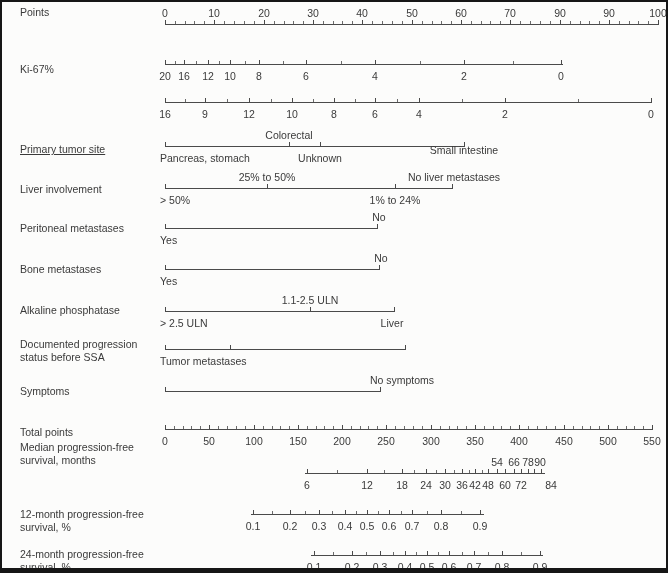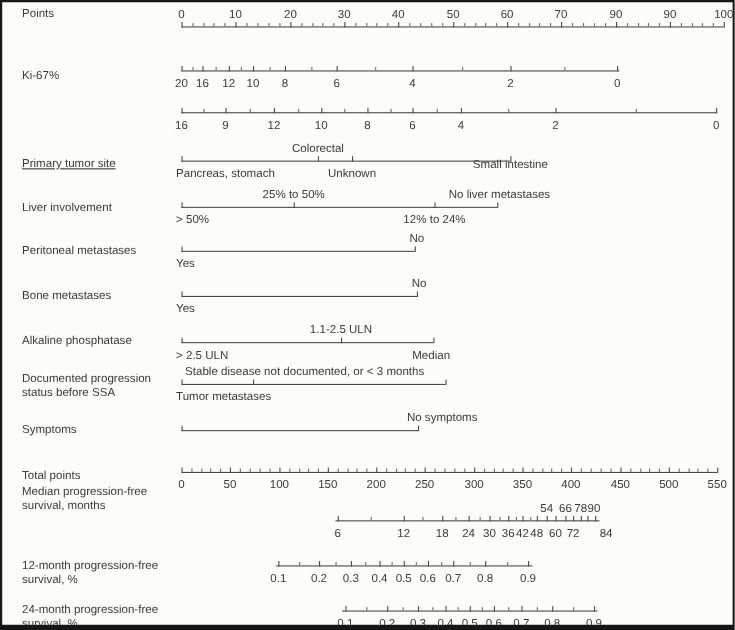--- a/index.html
+++ b/index.html
@@ -157,21 +157,21 @@
     <div class="tick-label middle" style="left: 318px; top: 150px;">Unknown</div>
     <div class="tick" style="left: 462px; top: 140px;"></div>
     <div class="tick-label middle" style="left: 462px; top: 142px;">Small intestine</div>
     <div class="row-label" style="top: 181px;">Liver involvement</div>
     <div class="axis" style="left: 163px; top: 186px; width: 287px;"></div>
     <div class="tick" style="left: 163px; top: 182px;"></div>
     <div class="tick-label" style="left: 158px; top: 192px;">&gt; 50%</div>
     <div class="tick" style="left: 265px; top: 182px;"></div>
     <div class="tick-label middle" style="left: 265px; top: 169px;">25% to 50%</div>
     <div class="tick" style="left: 393px; top: 182px;"></div>
-    <div class="tick-label middle" style="left: 393px; top: 192px;">12% to 24%</div>
+    <div class="tick-label middle" style="left: 393px; top: 192px;">1% to 24%</div>
     <div class="tick" style="left: 450px; top: 182px;"></div>
     <div class="tick-label middle" style="left: 452px; top: 169px;">No liver metastases</div>
     <div class="row-label" style="top: 220px;">Peritoneal metastases</div>
     <div class="axis" style="left: 163px; top: 226px; width: 212px;"></div>
     <div class="tick" style="left: 163px; top: 222px;"></div>
     <div class="tick-label" style="left: 158px; top: 232px;">Yes</div>
     <div class="tick" style="left: 375px; top: 222px;"></div>
     <div class="tick-label middle" style="left: 377px; top: 209px;">No</div>
     <div class="row-label" style="top: 261px;">Bone metastases</div>
     <div class="axis" style="left: 163px; top: 267px; width: 214px;"></div>
@@ -179,28 +179,27 @@
     <div class="tick-label" style="left: 158px; top: 273px;">Yes</div>
     <div class="tick" style="left: 377px; top: 263px;"></div>
     <div class="tick-label middle" style="left: 379px; top: 250px;">No</div>
     <div class="row-label" style="top: 302px;">Alkaline phosphatase</div>
     <div class="axis" style="left: 163px; top: 309px; width: 229px;"></div>
     <div class="tick" style="left: 163px; top: 305px;"></div>
     <div class="tick-label" style="left: 158px; top: 315px;">&gt; 2.5 ULN</div>
     <div class="tick" style="left: 308px; top: 305px;"></div>
     <div class="tick-label middle" style="left: 308px; top: 292px;">1.1-2.5 ULN</div>
     <div class="tick" style="left: 392px; top: 305px;"></div>
-    <div class="tick-label middle" style="left: 390px; top: 315px;">Median</div>
+    <div class="tick-label middle" style="left: 390px; top: 315px;">Liver</div>
     <div class="row-label" style="top: 336px;">Documented progression
 status before SSA</div>
     <div class="axis" style="left: 163px; top: 347px; width: 240px;"></div>
     <div class="tick" style="left: 163px; top: 343px;"></div>
     <div class="tick-label" style="left: 158px; top: 353px;">Tumor metastases</div>
     <div class="tick" style="left: 228px; top: 343px;"></div>
-    <div class="tick-label middle" style="left: 275px; top: 330px;">Stable disease not documented, or &lt; 3 months</div>
     <div class="tick" style="left: 403px; top: 343px;"></div>
     <div class="row-label" style="top: 383px;">Symptoms</div>
     <div class="axis" style="left: 163px; top: 389px; width: 215px;"></div>
     <div class="tick" style="left: 163px; top: 385px;"></div>
     <div class="tick" style="left: 378px; top: 385px;"></div>
     <div class="tick-label middle" style="left: 400px; top: 372px;">No symptoms</div>
     <div class="row-label" style="top: 424px;">Total points</div>
     <div class="axis" style="left: 163px; top: 427px; width: 487px;"></div>
     <div class="tick" style="left: 163px; top: 423px;"></div>
     <div class="tick-label middle" style="left: 163px; top: 433px;">0</div>

